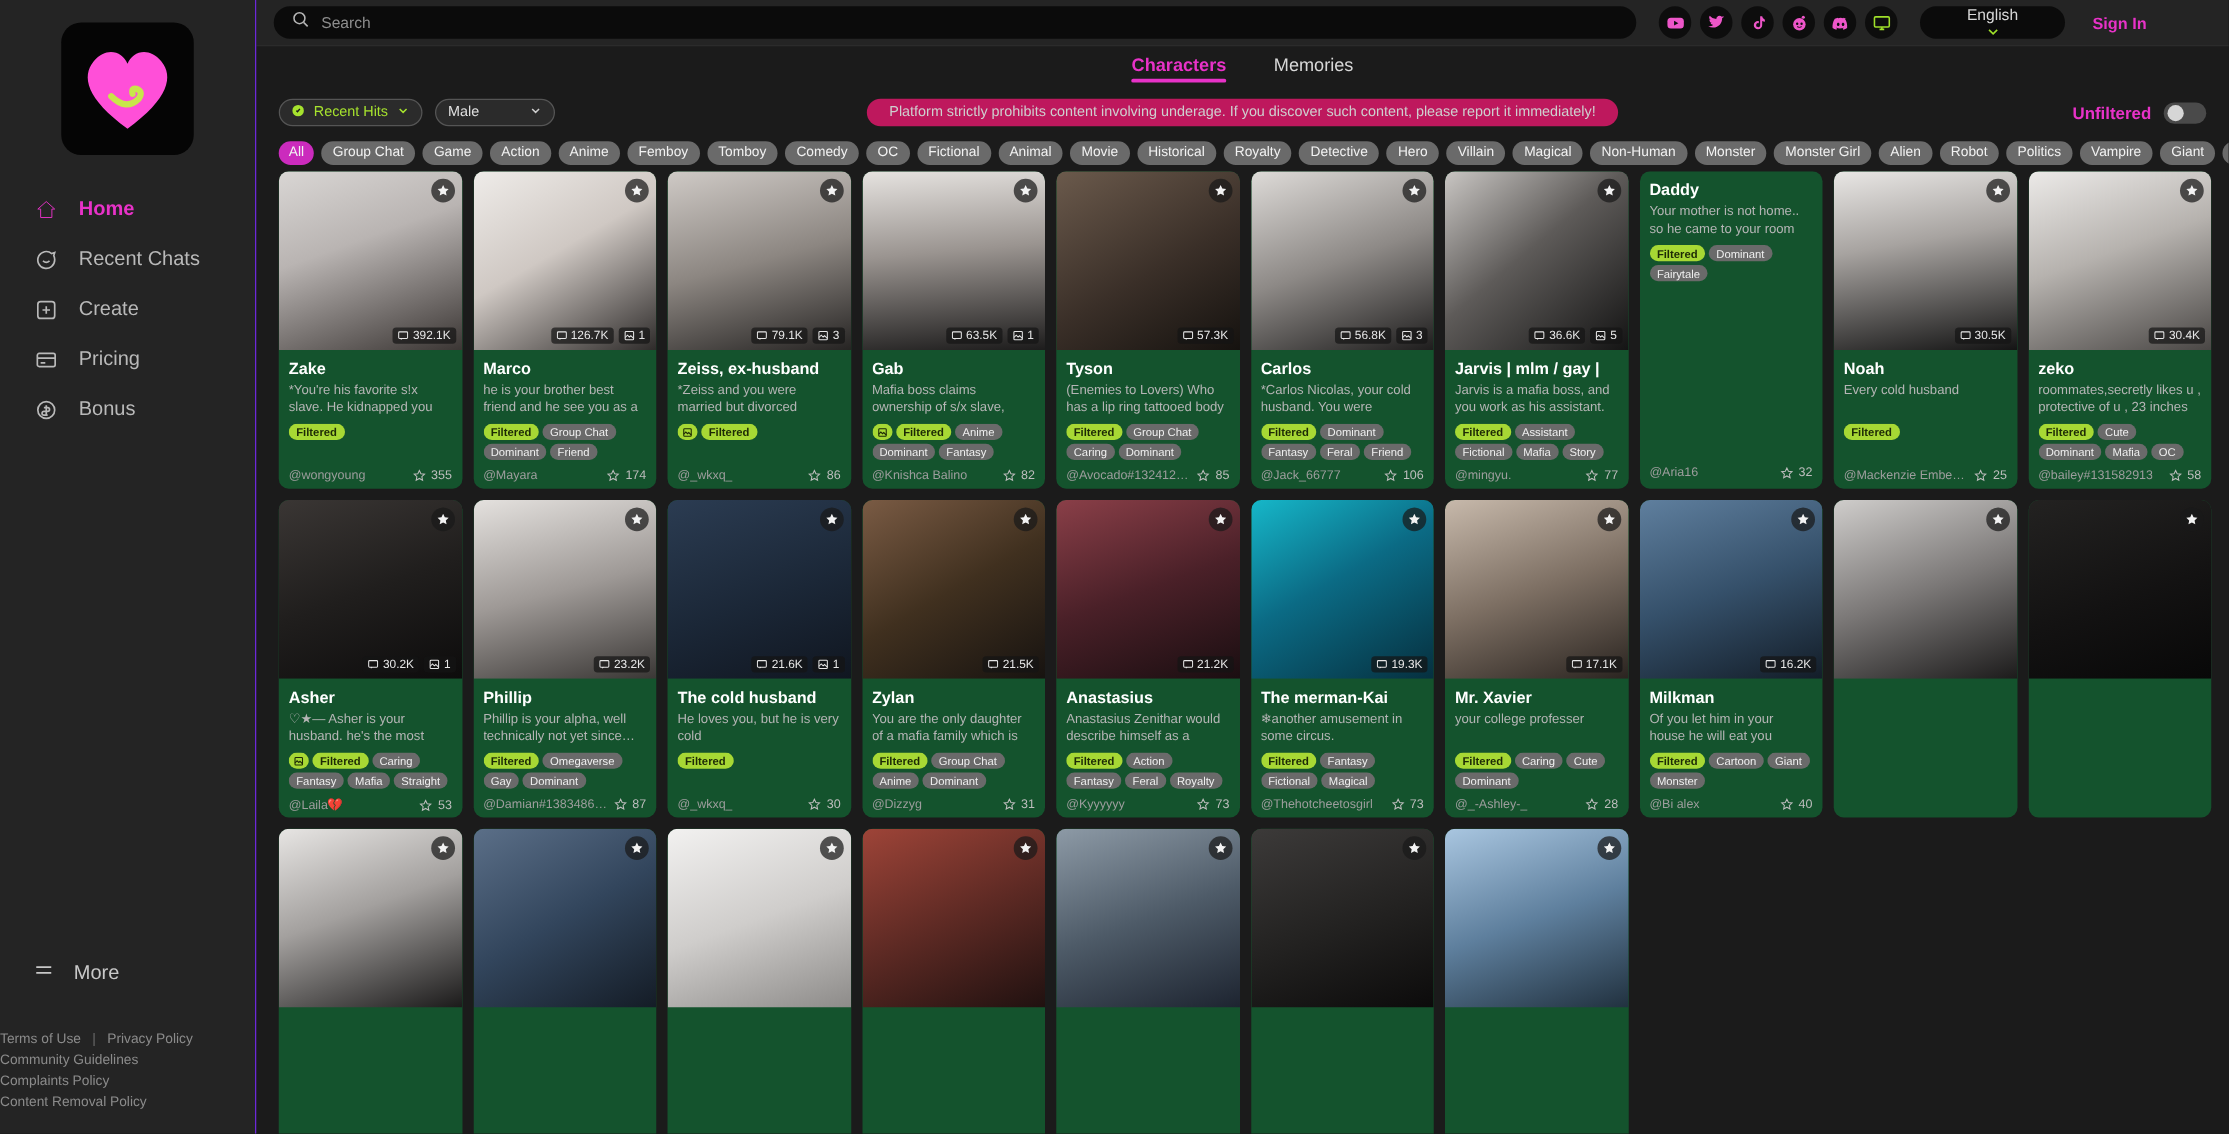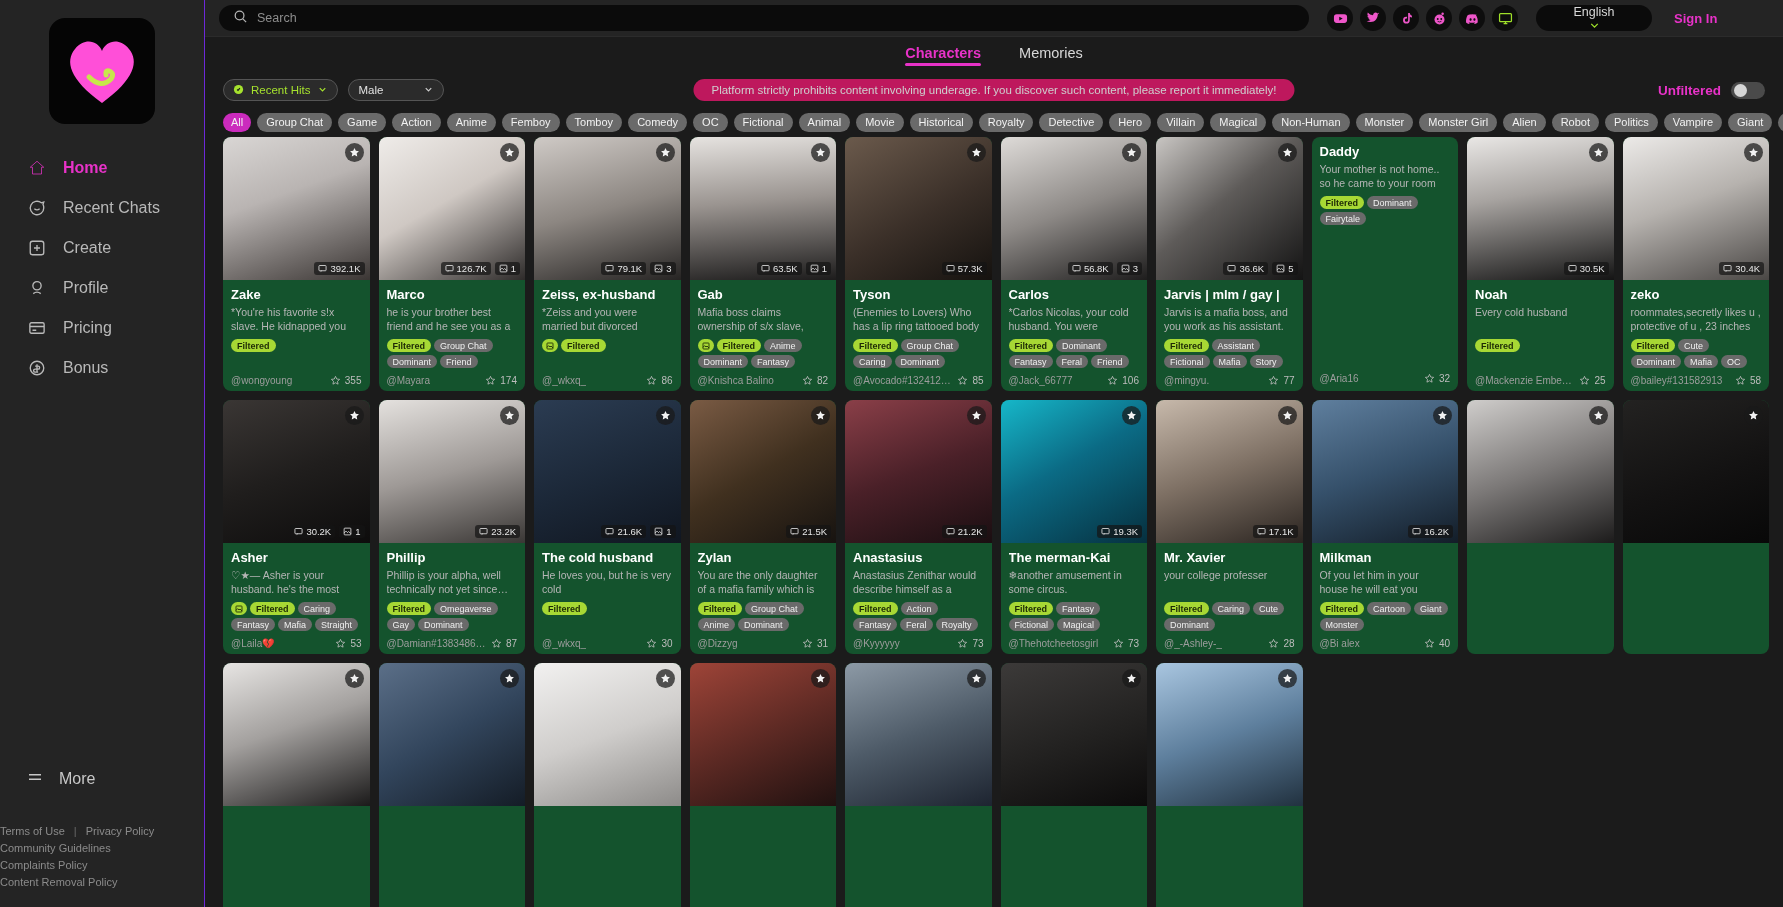--- a/index.html
+++ b/index.html
@@ -222,29 +222,20 @@
       <span>Recent Chats</span>
     </div>
     <div class="nav-item">
       <span class="ico">
         <svg width="18" height="18" viewBox="0 0 24 24" fill="none" stroke="#b9b9b9" stroke-width="1.8">
             <rect x="3" y="3" width="18" height="18" rx="3"></rect>
             <path d="M12 8v8M8 12h8"></path>
           </svg>
       </span>
       <span>Create</span>
-    </div>
-    <div class="nav-item">
-      <span class="ico">
-        <svg width="18" height="18" viewBox="0 0 24 24" fill="none" stroke="#b9b9b9" stroke-width="1.8">
-            <circle cx="12" cy="9" r="5.5"></circle>
-            <path d="M7 19.5q5-4 10 0"></path>
-          </svg>
-      </span>
-      <span>Profile</span>
     </div>
     <div class="nav-item">
       <span class="ico">
         <svg width="18" height="18" viewBox="0 0 24 24" fill="none" stroke="#b9b9b9" stroke-width="1.8">
             <rect x="2.5" y="5" width="19" height="14" rx="2"></rect>
             <path d="M2.5 10h19M6 15h5"></path>
           </svg>
       </span>
       <span>Pricing</span>
     </div>

